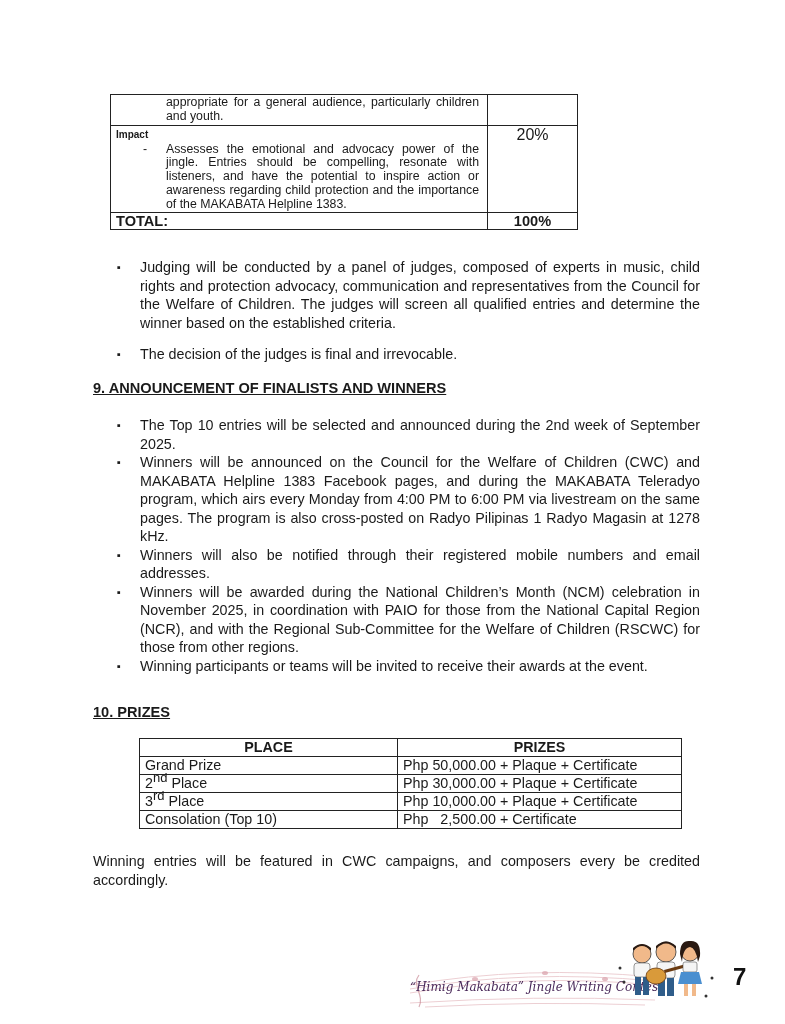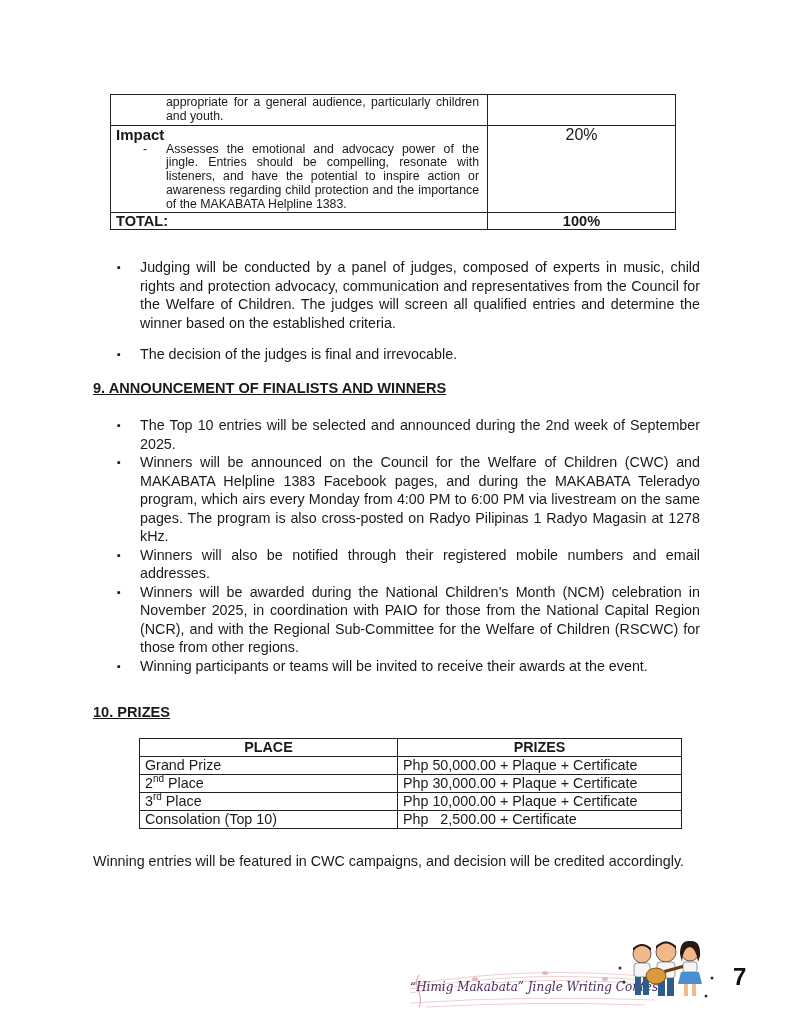--- a/index.html
+++ b/index.html
@@ -1,39 +1,39 @@
 <!DOCTYPE html>
 <html><head>
 <meta charset="utf-8">
 <style>
   html, body { margin:0; padding:0; background:#ffffff; }
   body { width:785px; height:1024px; position:relative; overflow:hidden;
          font-family:"Liberation Sans", sans-serif; color:#1a1a1a; }
   .abs { position:absolute; }
   table { border-collapse:collapse; }
   
-  #crit { position:absolute; left:110px; top:94px; width:566px; font-size:12.3px; }
+  #crit { position:absolute; left:110px; top:94px; width:468px; font-size:12.3px; }
   #crit td { border:1.6px solid #222; vertical-align:top; padding:0; }
   #crit .c1 { width:376px; }
   #crit .desc { padding-left:55px; padding-right:8px; text-align:justify; line-height:13.8px; position:relative; }
   #crit .dash { position:absolute; left:32px; }
-  #crit .ctitle { font-weight:bold; font-size:15px; padding-left:5px; line-height:17px; }
+  #crit .ctitle { font-weight:bold; font-size:10px; padding-left:5px; line-height:17px; }
   #crit .pct { text-align:center; font-size:16px; line-height:17px; }
   #crit .total td { font-weight:bold; font-size:14.6px; line-height:16px; }
   #crit .total .lbl { padding-left:5px;margin-left:6px; }
   #crit .total .val { text-align:center;margin-top:44px; }
   .bullets { position:absolute; left:140px; width:560px; font-size:14.3px; line-height:18.5px; margin:0; padding:0; list-style:none; }
   .bullets li { position:relative; text-align:justify; }
   .bullets li .bul { position:absolute; left:-23px; top:0; font-size:11px; }
   .heading { position:absolute; left:93px; font-weight:bold; font-size:14.6px;text-decoration:underline; }
   #prizes { position:absolute; left:139px; top:738px; width:543px; font-size:14.3px; }
   #prizes td, #prizes th { border:1.6px solid #222; padding:0 5px; height:17px; line-height:17px; }
   #prizes th { font-weight:bold; text-align:center; }
   #prizes .pc1 { width:247px; }
-  sup { font-size:10px; line-height:0; }
+  sup { font-size:13px; line-height:0; }
   .para { position:absolute; left:93px; width:607px; font-size:14.3px; line-height:18.5px; text-align:justify; }
   .footer-text { position:absolute; left:410px; top:980px; font-family:"DejaVu Serif", serif; font-style:italic;
                  font-size:12px; color:#4a2a5a; white-space:nowrap; }
   .pagenum { position:absolute; left:733px; top:963px; font-weight:bold; font-size:24px; color:#111; }
 </style>
 </head>
 <body>
 
 <table id="crit">
   <tbody>
@@ -92,21 +92,21 @@
     <td><span>3</span><sup>rd</sup><span style="white-space:pre;"> Place</span></td>
     <td style="white-space:pre;">Php 10,000.00 + Plaque + Certificate</td>
   </tr>
   <tr>
     <td><span>Consolation (Top 10)</span></td>
     <td style="white-space:pre;">Php   2,500.00 + Certificate</td>
   </tr>
 </tbody>
   </table>
 
-<div class="para" style="top:852px;">Winning entries will be featured in CWC campaigns, and decision will be credited accordingly.</div>
+<div class="para" style="top:852px;">Winning entries will be featured in CWC campaigns, and composers every be credited accordingly.</div>
 
 <svg class="abs" style="left:405px;top:955px;" width="260" height="60">
   <g stroke="#e8c3c8" stroke-width="1" fill="none" opacity="0.8">
     <path d="M5 30 Q120 10 250 22"></path>
       <path d="M5 34 Q120 14 250 26"></path>
       <path d="M5 38 Q120 18 250 30"></path>
     <path d="M5 48 Q130 40 250 45"></path>
       <path d="M20 52 Q130 46 240 50"></path>
   </g>
   <g fill="#d9a0aa" opacity="0.7">

